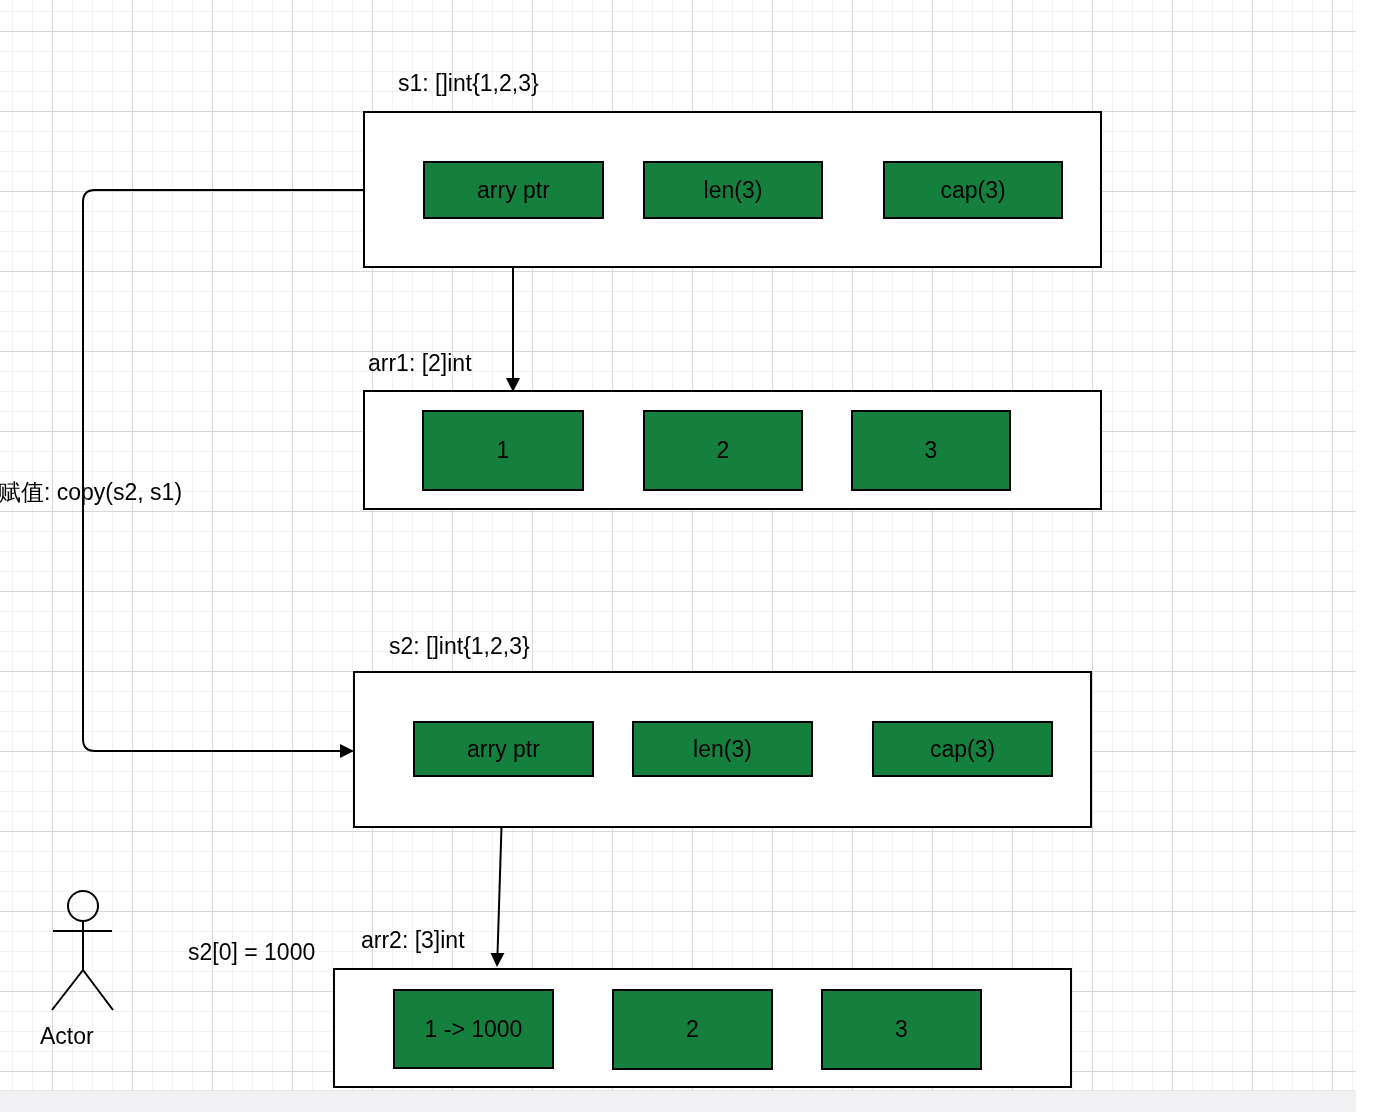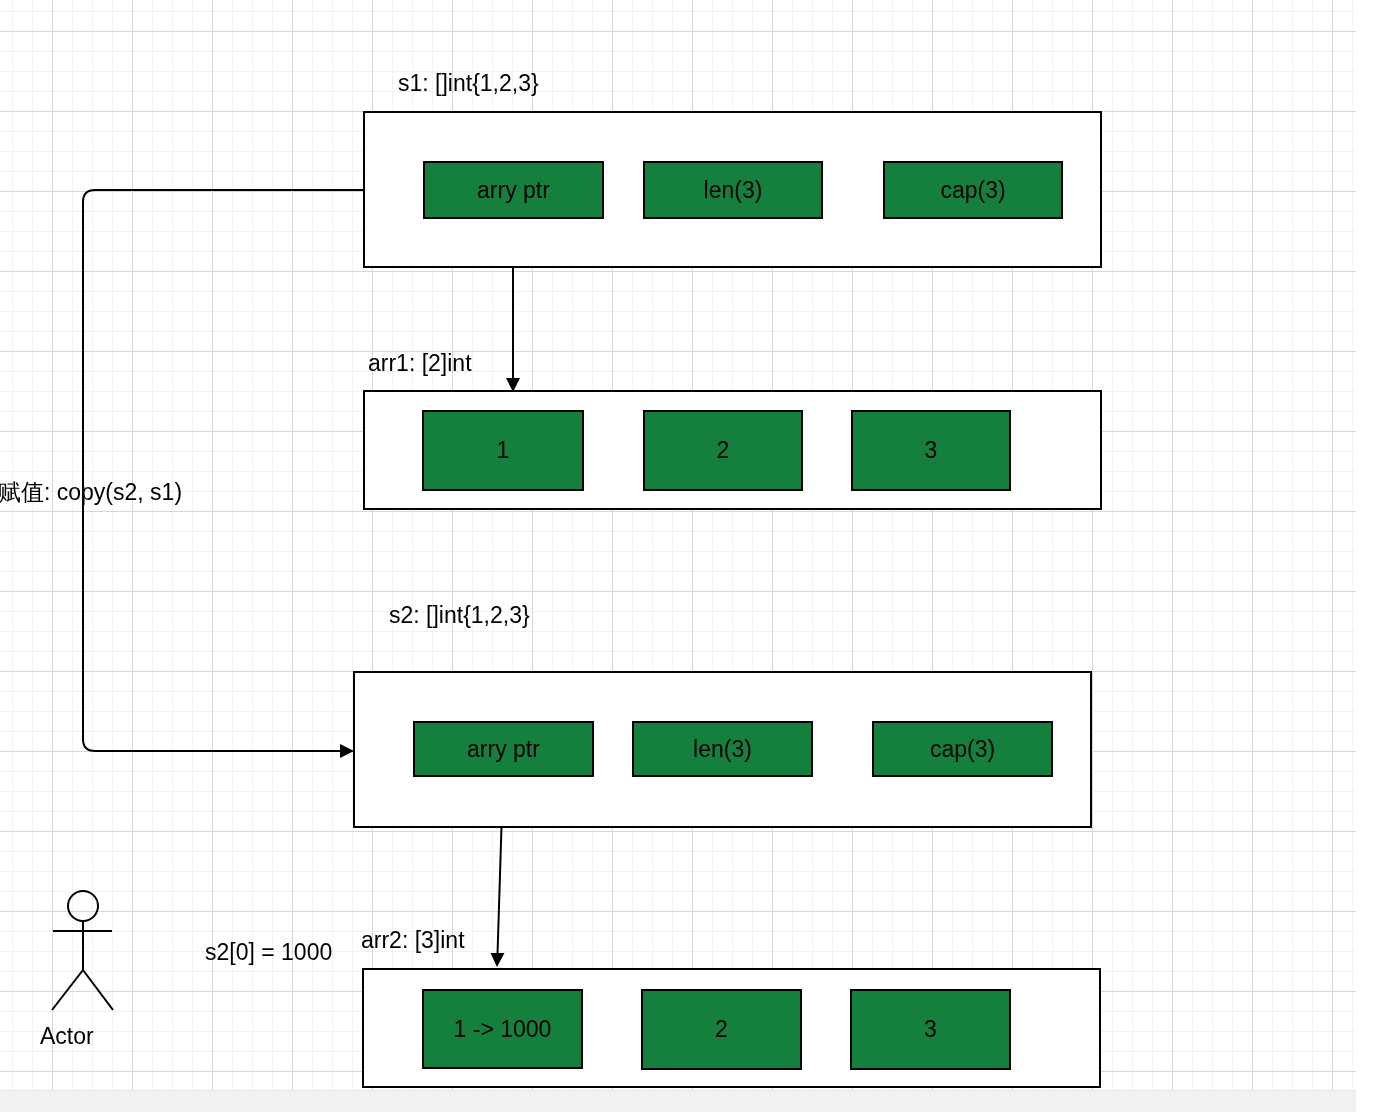--- a/index.html
+++ b/index.html
@@ -39,34 +39,34 @@
   .s1-f0{left:58px;top:48px;width:181px;height:58px;}
   .s1-f1{left:278px;top:48px;width:180px;height:58px;}
   .s1-f2{left:518px;top:48px;width:180px;height:58px;}
   
   .arr1-label{left:368px;top:350px;}
   .arr1-box{left:363px;top:390px;width:739px;height:120px;}
   .arr1-c0{left:57px;top:18px;width:162px;height:81px;}
   .arr1-c1{left:278px;top:18px;width:160px;height:81px;}
   .arr1-c2{left:486px;top:18px;width:160px;height:81px;}
   
-  .s2-label{left:389px;top:602px;}
+  .s2-label{left:389px;top:633px;}
   .s2-box{left:353px;top:671px;width:739px;height:157px;}
   .s2-f0{left:58px;top:48px;width:181px;height:56px;}
   .s2-f1{left:277px;top:48px;width:181px;height:56px;}
   .s2-f2{left:517px;top:48px;width:181px;height:56px;}
   
   .arr2-label{left:361px;top:927px;}
-  .arr2-box{left:362px;top:968px;width:739px;height:120px;}
+  .arr2-box{left:333px;top:968px;width:739px;height:120px;}
   .arr2-c0{left:58px;top:19px;width:161px;height:80px;}
   .arr2-c1{left:277px;top:19px;width:161px;height:81px;}
   .arr2-c2{left:486px;top:19px;width:161px;height:81px;}
   
   .copy-label{left:-2px;top:479px;}
-  .assign-label{left:188px;top:939px;margin-left:17px;}
+  .assign-label{left:188px;top:939px;}
   .actor-label{left:40px;top:1023px;}
   .wires{position:absolute;left:0;top:0;width:1388px;height:1112px;z-index:1;}
 </style>
 </head>
 <body>
 
 <div class="canvas">
 
   <svg class="wires" viewBox="0 0 1388 1112" xmlns="http://www.w3.org/2000/svg">
 

